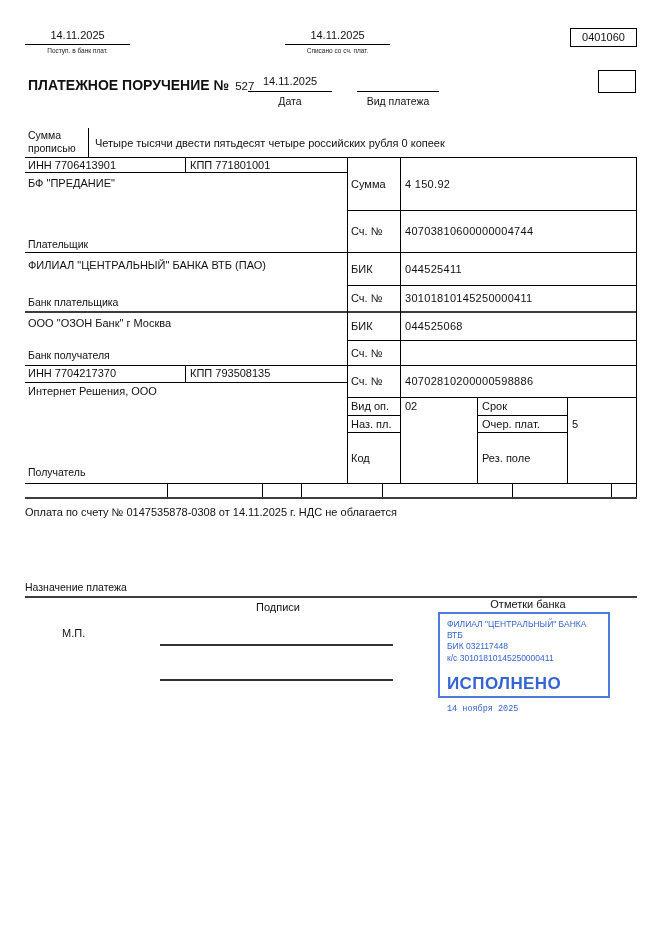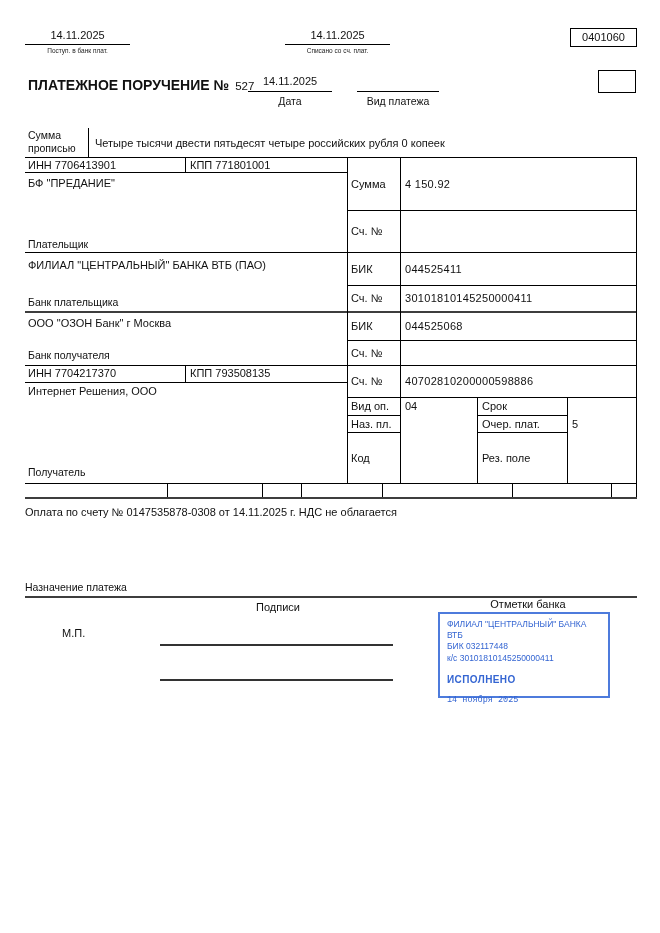--- a/index.html
+++ b/index.html
@@ -19,21 +19,21 @@
   .hl { position:absolute; height:1px; background:#000; }
   .hl2 { position:absolute; height:2px; background:#3d3d3d; }
   .vl { position:absolute; width:1px; background:#000; }
   .box { position:absolute; border:1.5px solid #000; }
   .num { letter-spacing:0.3px; }
   .stamp {
     position:absolute; left:438px; top:612px; width:172px; height:86px;
     border:2px solid #4d7bdc; color:#3465d2; padding:5px 7px;
     font-size:8.5px; line-height:1.32;
   }
-  .stamp .status { font-weight:bold; font-size:10px; letter-spacing:0.4px; margin-top:9px; }
+  .stamp .status { font-weight:bold; font-size:17px; letter-spacing:0.4px; margin-top:9px; }
   .stamp .sdate { margin-top:9px;font-family:Liberation Mono, monospace; }
   .sigline { position:absolute; left:160px; width:233px; height:2px; background:#333; }
   b.t { font-weight:bold; font-size:14px; }
   .lblb { font-size:10.5px; }
 </style>
 </head>
 <body>
 
 <div class="page">
 
@@ -99,20 +99,21 @@
 
   <div class="abs" style="left:28px;top:159px;">ИНН 7706413901</div>
   <div class="abs" style="left:190px;top:159px;">КПП 771801001</div>
   <div class="abs" style="left:28px;top:177px;">БФ "ПРЕДАНИЕ"</div>
   <div class="abs lblb" style="left:28px;top:238px;">Плательщик</div>
 
   <div class="cell" style="left:351px;top:157px;height:53px;width:46px;">Сумма</div>
   <div class="cell num" style="left:405px;top:157px;height:53px;width:225px;">4 150.92</div>
 
   <div class="cell" style="left:351px;top:210px;height:42px;width:46px;">Сч. №</div>
+  <div class="cell num" style="left:405px;top:210px;height:42px;width:225px;">40703810600000004744</div>
 
   <div class="abs" style="left:28px;top:259px;">ФИЛИАЛ "ЦЕНТРАЛЬНЫЙ" БАНКА ВТБ (ПАО)</div>
   <div class="abs lblb" style="left:28px;top:296px;">Банк плательщика</div>
   <div class="cell" style="left:351px;top:252px;height:33px;width:46px;">БИК</div>
   <div class="cell num" style="left:405px;top:252px;height:33px;width:225px;">044525411</div>
   <div class="cell" style="left:351px;top:285px;height:26px;width:46px;">Сч. №</div>
   <div class="cell num" style="left:405px;top:285px;height:26px;width:225px;">30101810145250000411</div>
 
   <div class="abs" style="left:28px;top:317px;">ООО "ОЗОН Банк" г Москва</div>
   <div class="abs lblb" style="left:28px;top:349px;">Банк получателя</div>
@@ -122,21 +123,21 @@
 
   <div class="abs" style="left:28px;top:367px;">ИНН 7704217370</div>
   <div class="abs" style="left:190px;top:367px;">КПП 793508135</div>
   <div class="abs" style="left:28px;top:385px;">Интернет Решения, ООО</div>
   <div class="abs lblb" style="left:28px;top:466px;">Получатель</div>
 
   <div class="cell" style="left:351px;top:365px;height:32px;width:46px;">Сч. №</div>
   <div class="cell num" style="left:405px;top:365px;height:32px;width:225px;text-align:center;">40702810200000598886</div>
 
   <div class="cell" style="left:351px;top:397px;height:18px;width:46px;">Вид оп.</div>
-  <div class="cell" style="left:405px;top:397px;height:18px;width:70px;">04</div>
+  <div class="cell" style="left:405px;top:397px;height:18px;width:70px;">02</div>
   <div class="cell" style="left:482px;top:397px;height:18px;width:80px;">Срок</div>
 
   <div class="cell" style="left:351px;top:415px;height:17px;width:46px;">Наз. пл.</div>
   <div class="cell" style="left:482px;top:415px;height:17px;width:80px;">Очер. плат.</div>
   <div class="cell" style="left:572px;top:415px;height:17px;width:60px;">5</div>
 
   <div class="cell" style="left:351px;top:432px;height:51px;width:46px;">Код</div>
   <div class="cell" style="left:482px;top:432px;height:51px;width:80px;">Рез. поле</div>
 
   <div class="abs" style="left:25px;top:506px;width:600px;">Оплата по счету № 0147535878-0308 от 14.11.2025 г. НДС не облагается</div>

